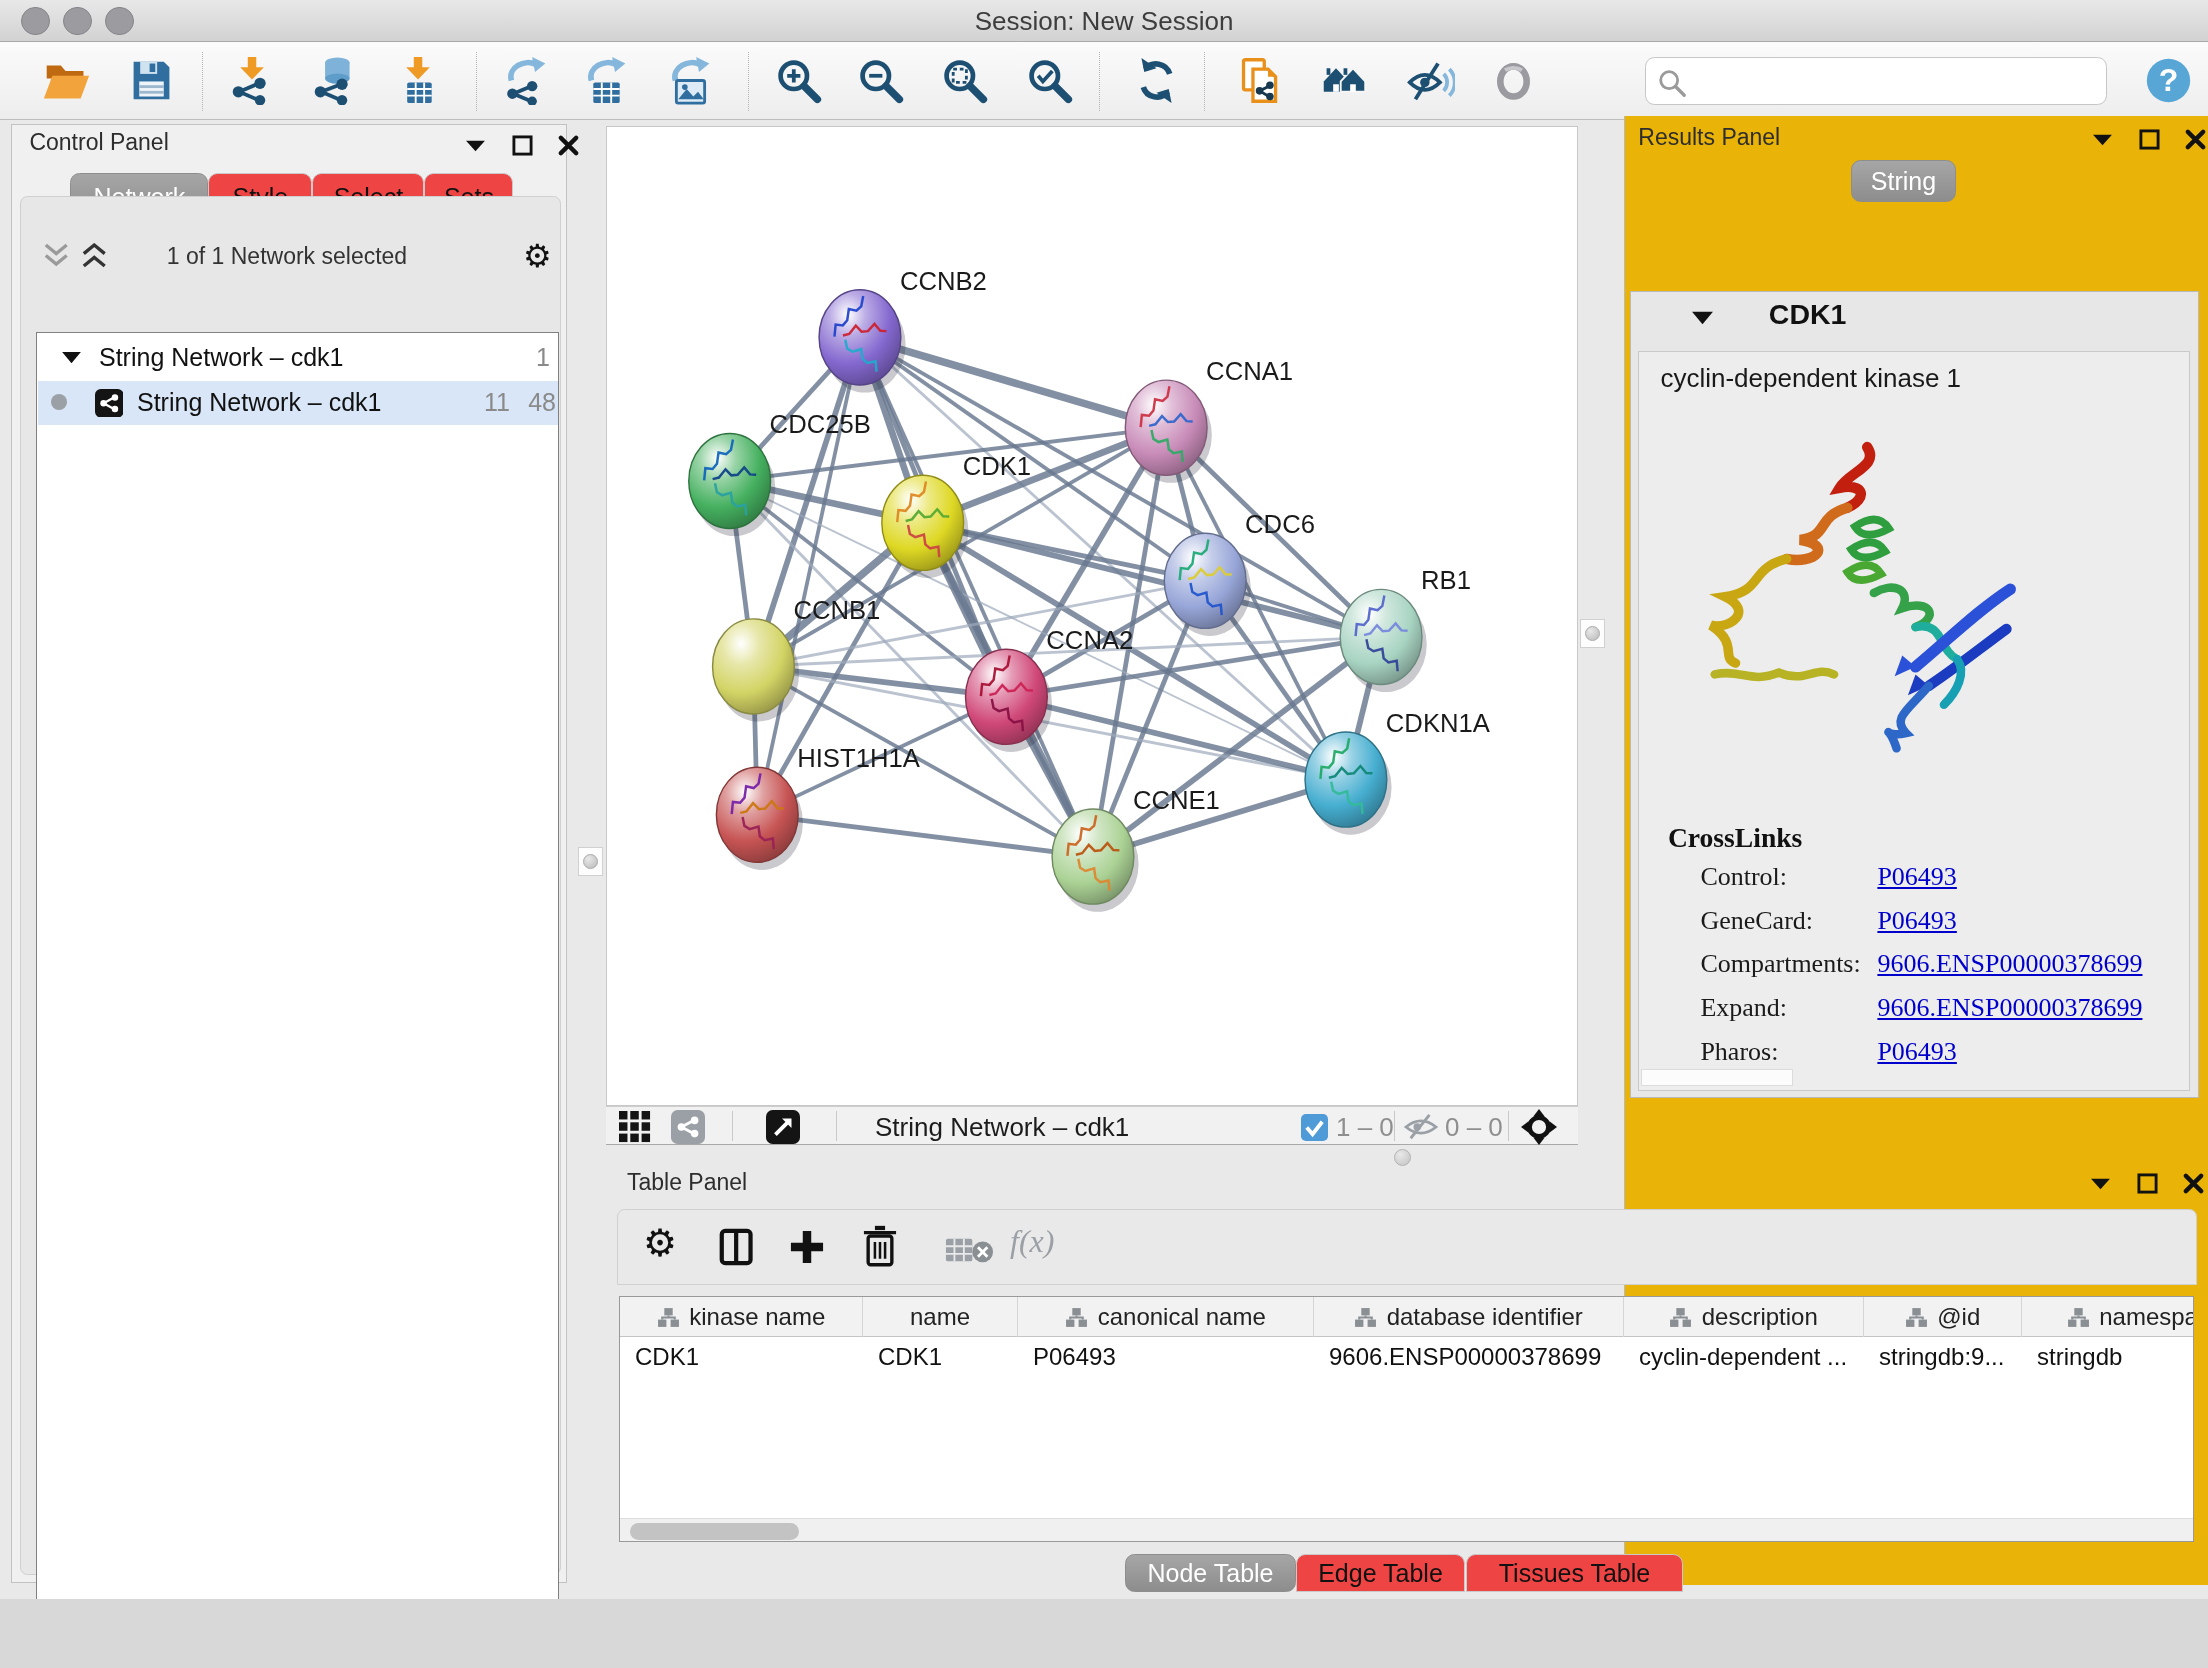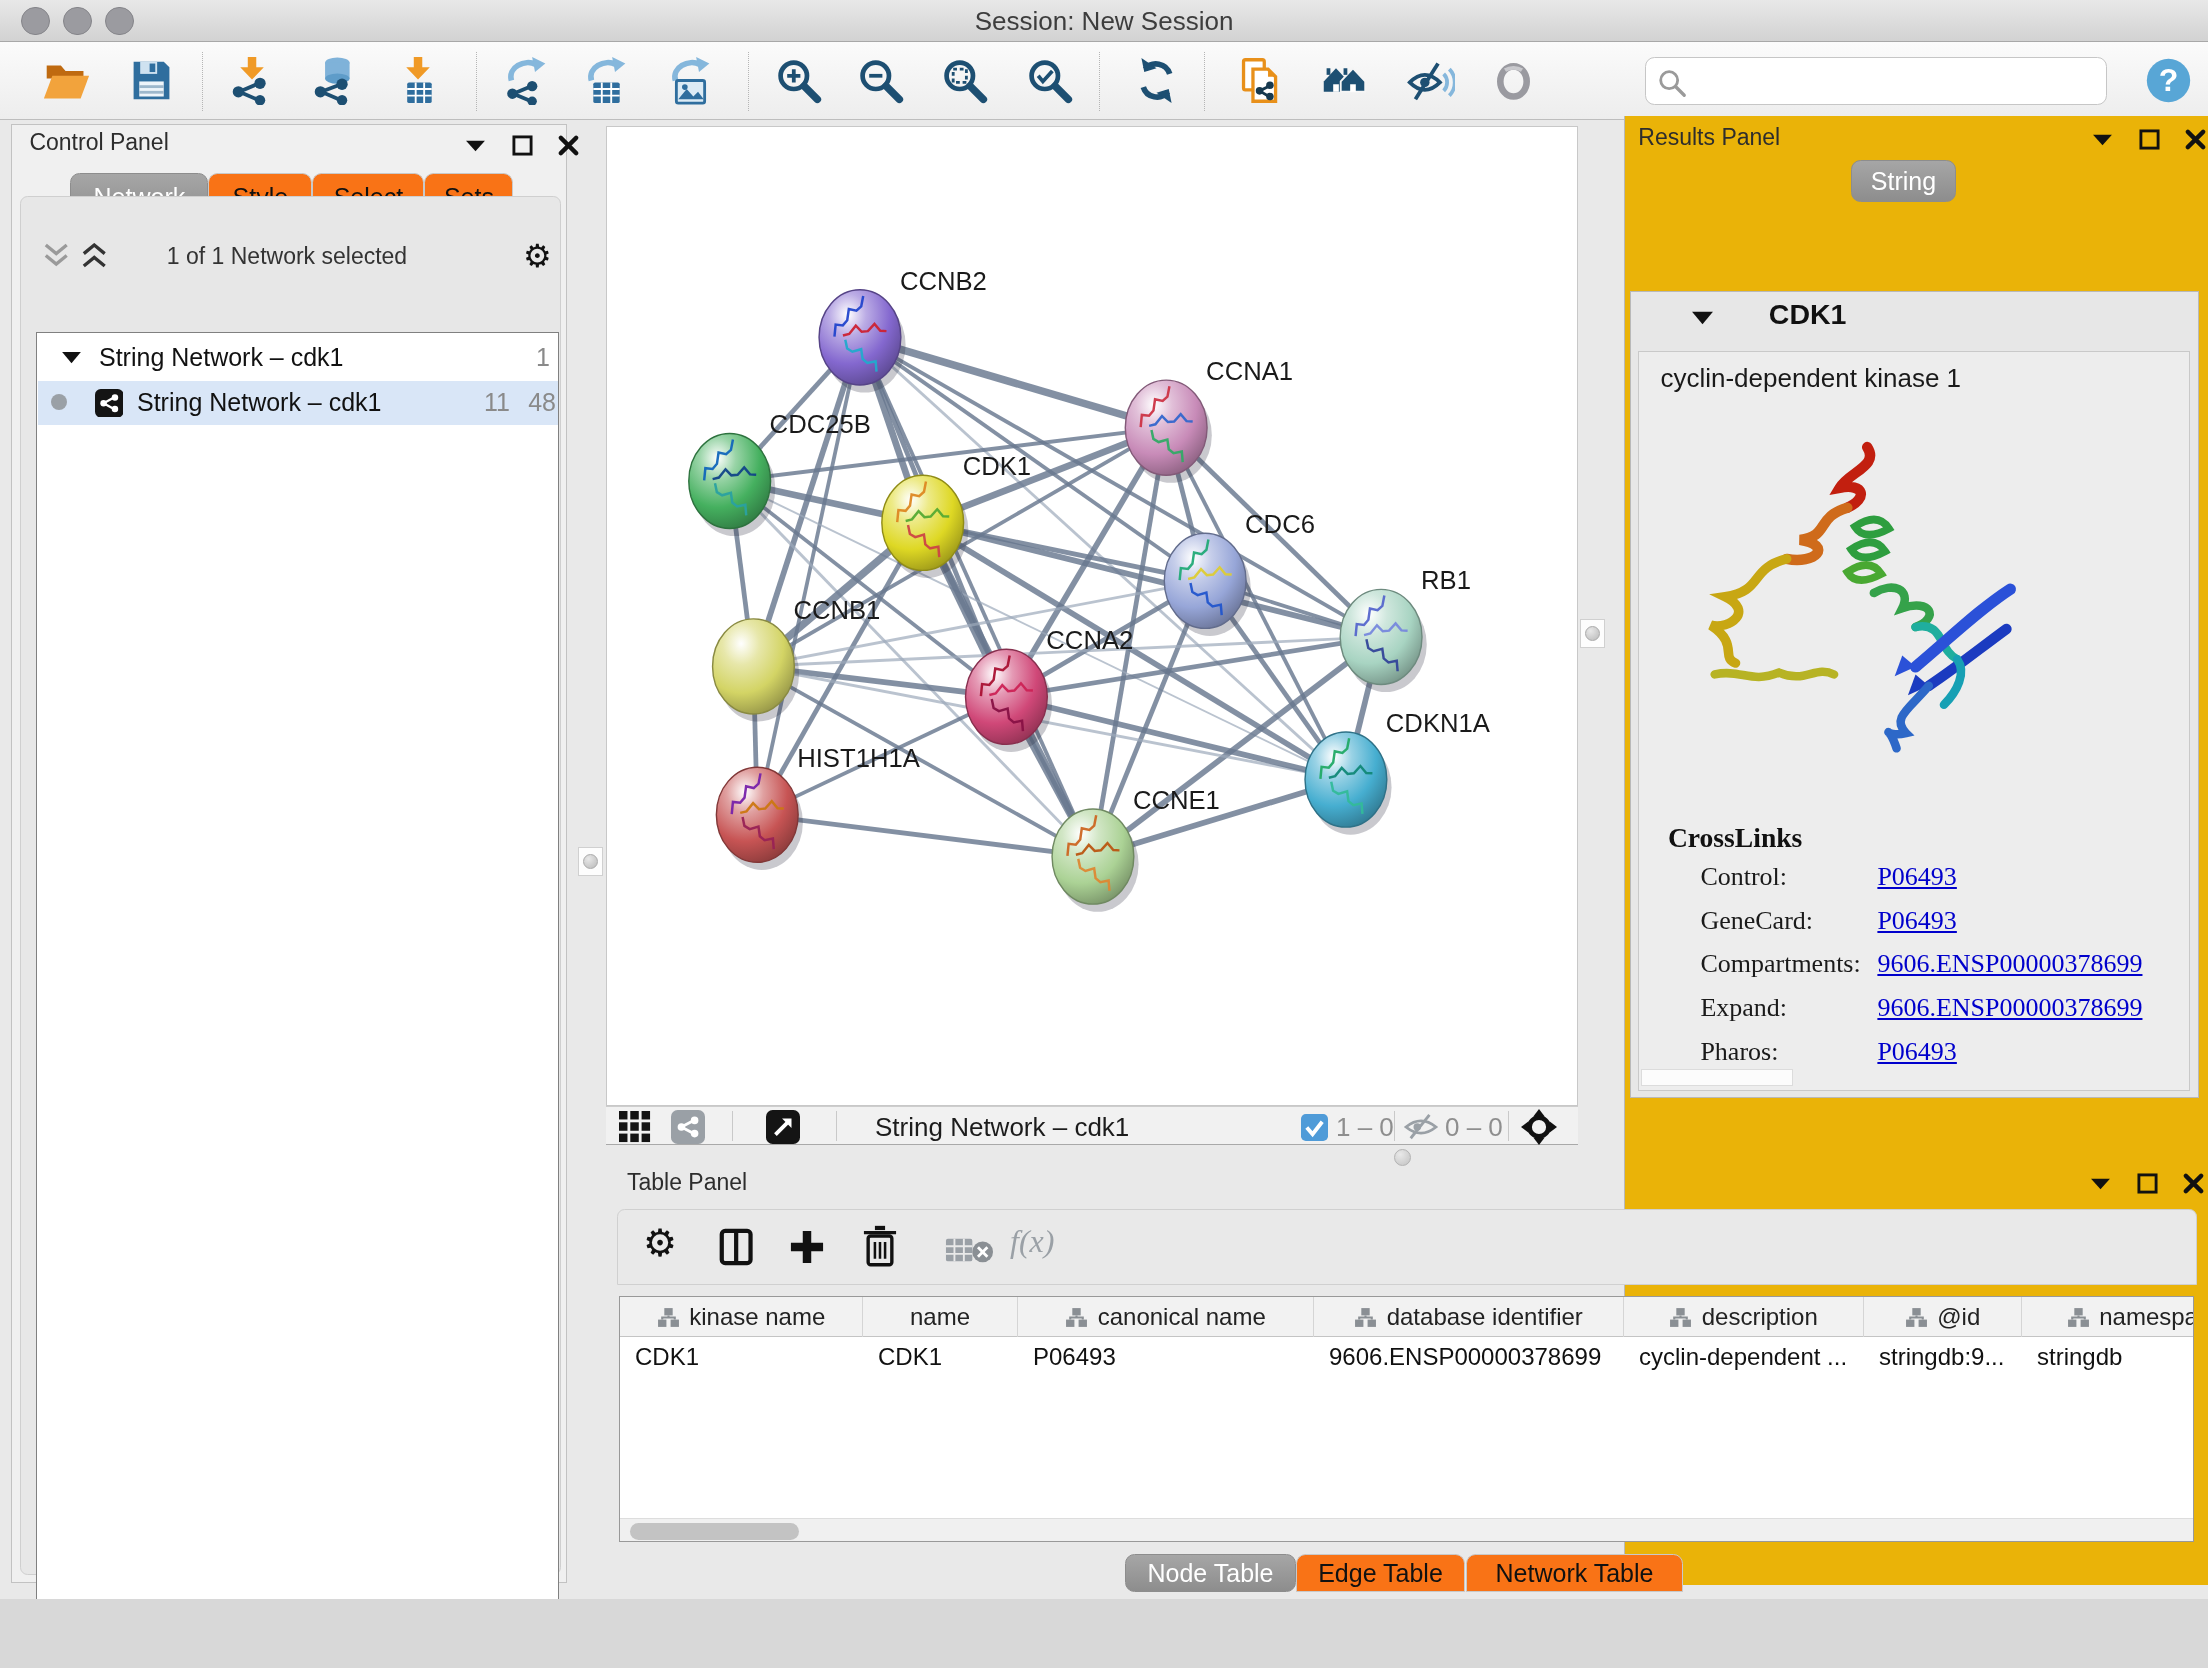--- a/index.html
+++ b/index.html
@@ -12,21 +12,21 @@
   #win-title{left:0;top:0;width:2208px;height:42px;line-height:42px;text-align:center;font-size:26px;color:#3d3d3d;}
   
   #toolbar{left:0;top:42px;width:2208px;height:78px;background:linear-gradient(#fbfbfb,#ededed);border-bottom:1px solid #bdbdbd;}
   .ticon{position:absolute;top:14.3px;width:49px;height:49px;}
   .tsep{position:absolute;top:9.5px;height:59px;border-left:1.9px dotted #b5b5b5;width:0;}
   #search-box{position:absolute;left:1645px;top:15px;width:462px;height:48px;background:#fff;border:1.9px solid #c6c6c6;border-radius:9.5px;}
   #search-box svg{position:absolute;left:9.5px;top:8.6px;}
   
   .panel-title{font-size:23px;color:#2d2d2d;}
   .pt-controls{position:absolute;display:flex;gap:25px;align-items:center;}
-  .tab{position:absolute;height:48px;line-height:46px;text-align:center;font-size:25px;background:#f97316;border:1px solid #c9c9c9;border-radius:9.5px 9.5px 0 0;color:#111;}
+  .tab{position:absolute;height:48px;line-height:46px;text-align:center;font-size:25px;background:#ef4444;border:1px solid #c9c9c9;border-radius:9.5px 9.5px 0 0;color:#111;}
   .tab.sel{background:linear-gradient(#a6a6a6,#8d8d8d);color:#fff;border-color:#8d8d8d;border-radius:9.5px;}
   
   #control-panel{left:11.4px;top:124px;width:556px;height:1459px;background:#f0f0f0;border:1px solid #c2c2c2;}
   #cp-sub{position:absolute;left:7.6px;top:71px;width:541px;height:1379px;background:#e7e7e7;border:1px solid #cfcfcf;border-radius:7.6px;}
   #cp-list{position:absolute;left:15px;top:135px;width:523px;height:1311px;background:#fff;border:1px solid #808080;}
   .tree-row{position:absolute;left:1px;width:520px;height:44px;font-size:25px;color:#111;}
   .count{position:absolute;font-size:25px;color:#8a8a8a;text-align:right;}
   
   #net-canvas{left:606px;top:126px;width:972px;height:980px;background:#fff;border:1px solid #c8c8c8;}
   #net-bar{left:606px;top:1106px;width:972px;height:39px;background:#f1f1f1;border-top:1px solid #cdcdcd;border-bottom:1px solid #a9a9a9;}
@@ -678,21 +678,21 @@
         <div class="td" style="width: 158px;">stringdb:9...</div>
         <div class="td" style="width: 247px;">stringdb</div>
       </div>
     <div id="tp-scroll">
         <div id="tp-thumb"></div>
       </div>
   </div>
 
   <div class="tab sel btab" style="left:1125px;width:171px">Node Table</div>
   <div class="tab btab" style="left:1296px;width:169px">Edge Table</div>
-  <div class="tab btab" style="left:1466px;width:217px">Network Table</div>
+  <div class="tab btab" style="left:1466px;width:217px">Tissues Table</div>
 
   <div class="sb-btn" style="left:21px;width:57px">
     <svg width="34" height="25" viewBox="0 0 36 26">
         <path d="M8 24a7 7 0 0 1 1-14A9 9 0 0 1 26 7a6.5 6.5 0 0 1 2 17z" fill="#111"></path>
       </svg>
   </div>
   <div class="sb-btn" style="left:101px;width:57px">
     <svg width="34" height="30" viewBox="0 0 52 46">
         <path d="M26 3L49 43H3z" fill="#efa02c" stroke="#efa02c" stroke-width="5" stroke-linejoin="round"></path>
         <rect x="23" y="15" width="6" height="15" fill="#fff"></rect>

